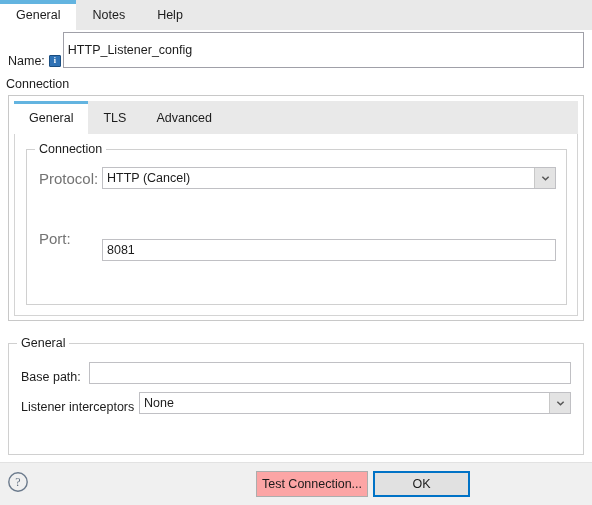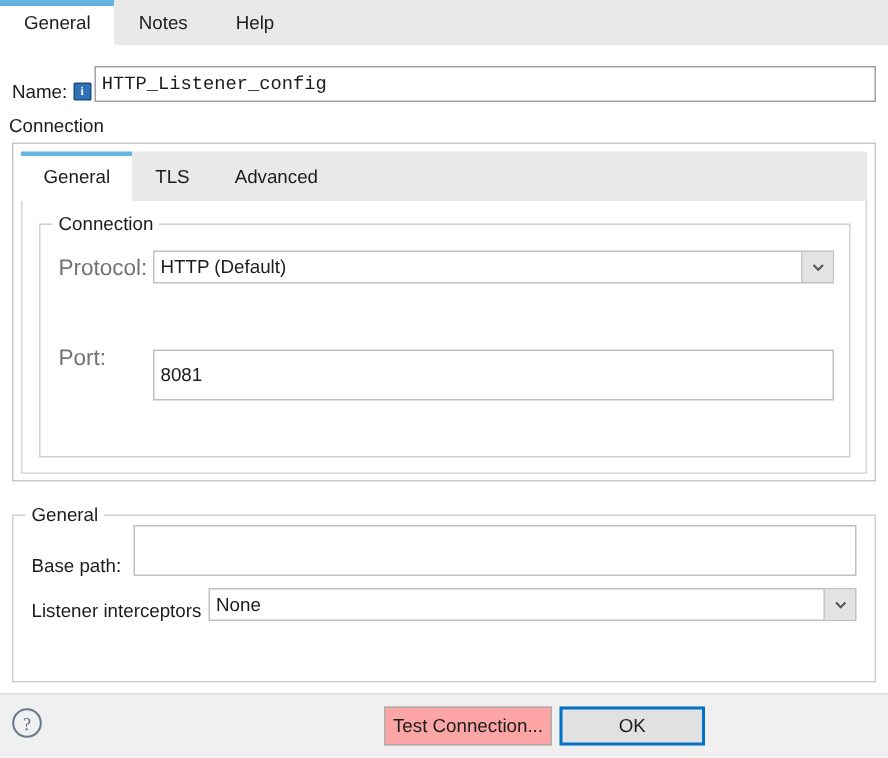--- a/index.html
+++ b/index.html
@@ -71,24 +71,24 @@
     text-align: center;
     font-family: "Liberation Serif", serif;
     font-weight: bold;
     align-self: flex-end;
     margin-bottom: 1px;
     margin-right: 2px;
     flex: 0 0 auto;
   }
   .name-input {
     flex: 1 1 auto;
-    height: 24px;
+    height: 36px;
     border: 1px solid #a0a0a8;
     background: #ffffff;
-    font-family: Liberation Mono, monospace;
+    font-family: Liberation Sans, sans-serif;
     font-size: 12.5px;
     color: #1c1c1c;
     padding: 0 4px;
     box-sizing: border-box;
     outline: none;
   }
 
   
   .section-label {
     margin: 9px 0 4px 6px;
@@ -175,21 +175,21 @@
   .form-label {
     width: 63px;
     flex: 0 0 63px;
     font-size: 15px;
     color: #737373;
   }
 
   
   .txt {
     flex: 1 1 auto;
-    height: 34px;
+    height: 22px;
     box-sizing: border-box;
     border: 1px solid #c0c0c4;
     background: #ffffff;
     font-family: "Liberation Sans", sans-serif;
     font-size: 12.5px;
     color: #1c1c1c;
     padding: 0 4px;
     outline: none;
     margin-top: 24px;
   }
@@ -348,21 +348,21 @@
   </div>
 
   <div class="inner-page">
 
     <div class="groupbox" id="connection-group">
       <span class="legend">Connection</span>
 
       <div class="form-row" style="top:17px;">
         <span class="form-label">Protocol:</span>
         <div class="combo flat">
-          <span class="combo-text">HTTP (Default)</span>
+          <span class="combo-text">HTTP (Cancel)</span>
           <span class="combo-btn">
             <svg class="chev" viewBox="0 0 10 10" aria-hidden="true">
               <path d="M1.5 3 L5 6.5 L8.5 3" fill="none" stroke="#555555" stroke-width="1.6"></path>
             </svg>
           </span>
         </div>
       </div>
 
 
       <div class="form-row" style="top:77px;">

